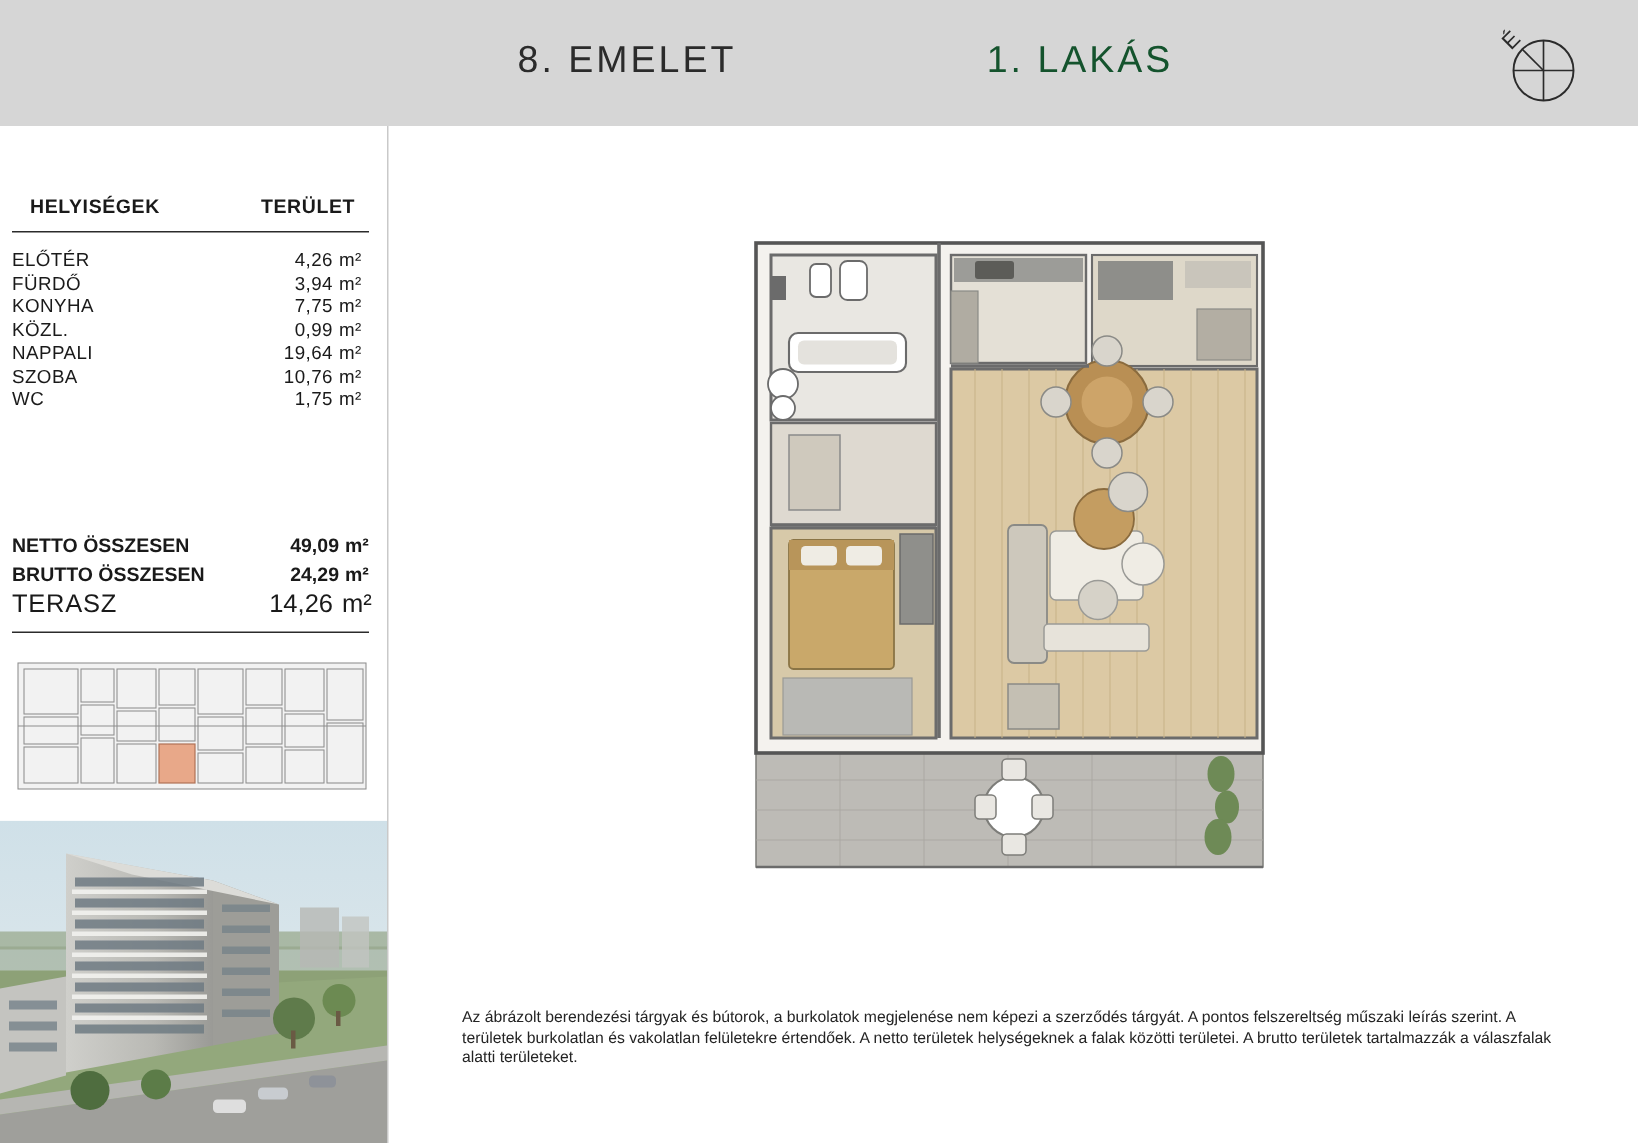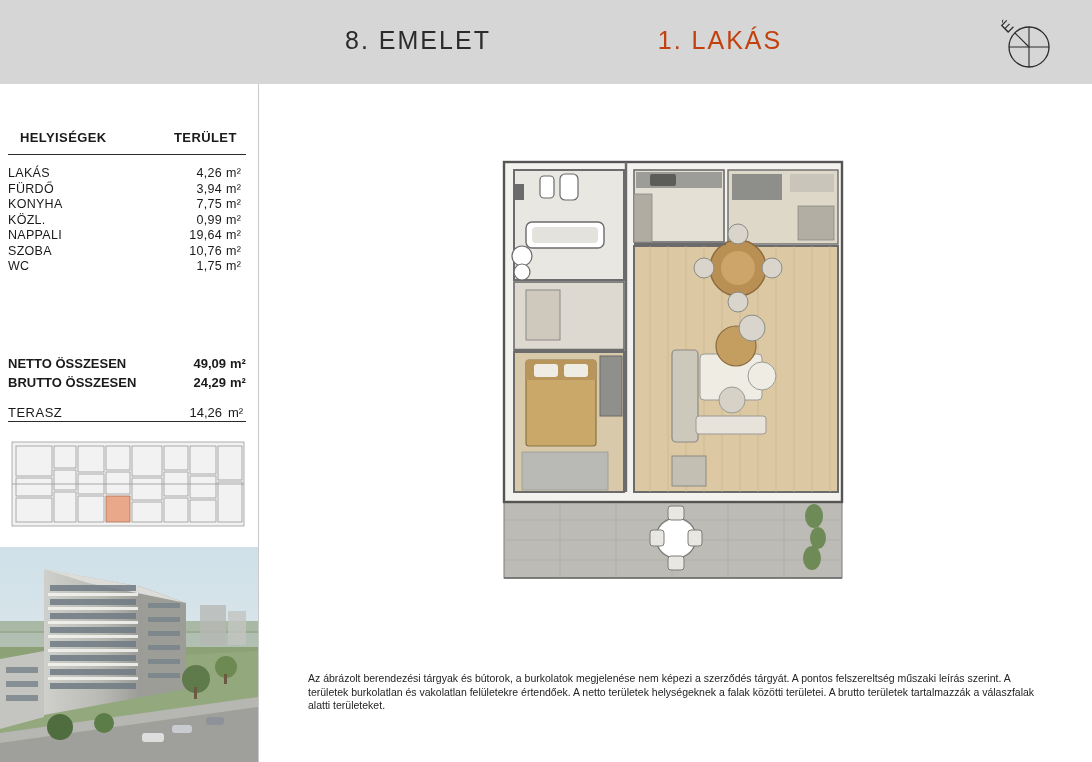--- a/index.html
+++ b/index.html
@@ -34,21 +34,21 @@
     color: #2b2b2b;
     font-weight: 400;
   }
   .header-flat {
     position: absolute;
     left: 560px; top: 26px;
     width: 320px;
     text-align: center;
     font-size: 25px;
     letter-spacing: 2px;
-    color: #c2410c;
+    color: #14532d;
     font-weight: 400;
   }
   .compass {
     position: absolute;
     right: 38px; top: 14px;
     width: 58px; height: 58px;
   }
 
   
   .sidebar {
@@ -103,22 +103,22 @@
     font-size: 13px;
   }
   .tot-row { position: relative; height: 19px; line-height: 19px; font-weight: bold; text-decoration: underline; }
   .tot-row .t-name { position: absolute; left: 0; top: 0; }
   .tot-row .t-area { position: absolute; left: 166px; top: 0; text-align: right; width: 52px; }
   .tot-row .t-unit { position: absolute; left: 222px; top: 0; }
   .terasz-row {
     position: relative;
     height: 19px;
     line-height: 19px;
-    margin-top: 11px;
-    font-size: 13px;
+    margin-top: 1px;
+    font-size: 17px;
     font-weight: 400;
   }
   .terasz-row .t-name { position: absolute; left: 0; top: 0; letter-spacing: 0.5px;}
   .terasz-row .t-area { position: absolute; left: 166px; top: 0; text-align: right; width: 48px; }
   .terasz-row .t-unit { position: absolute; left: 220px; top: 0; }
 
   
   .keyplan {
     position: absolute;
     left: 8px; top: 352px;
@@ -180,21 +180,21 @@
 <div class="sidebar">
 
   <div class="table-head">
     <span class="col-name">HELYISÉGEK</span>
     <span class="col-area">TERÜLET</span>
   </div>
   <div class="rule rule-top"></div>
 
   <div class="rooms">
     <div class="room-row">
-      <span class="r-name">LAKÁS</span>
+      <span class="r-name">ELŐTÉR</span>
       <span class="r-area">4,26</span>
       <span class="r-unit">m²</span>
     </div>
     <div class="room-row">
       <span class="r-name">FÜRDŐ</span>
       <span class="r-area">3,94</span>
       <span class="r-unit">m²</span>
     </div>
     <div class="room-row">
       <span class="r-name">KONYHA</span>

